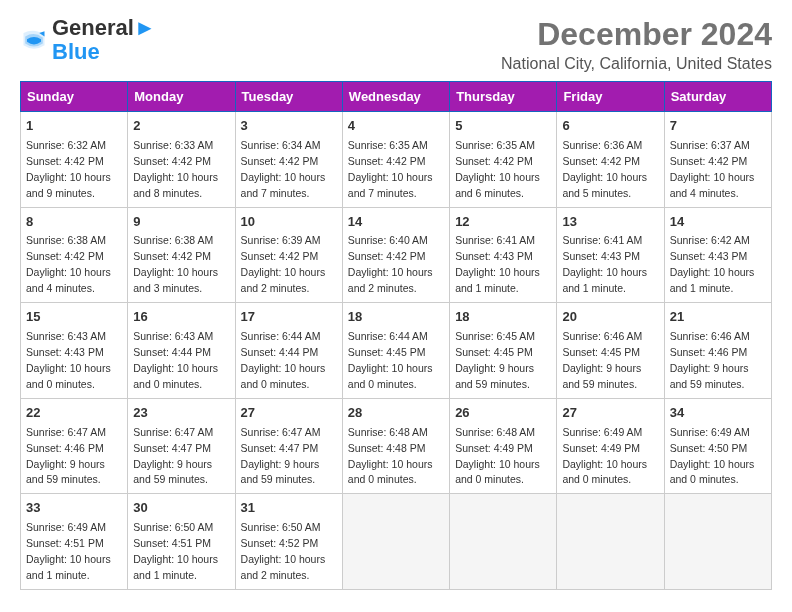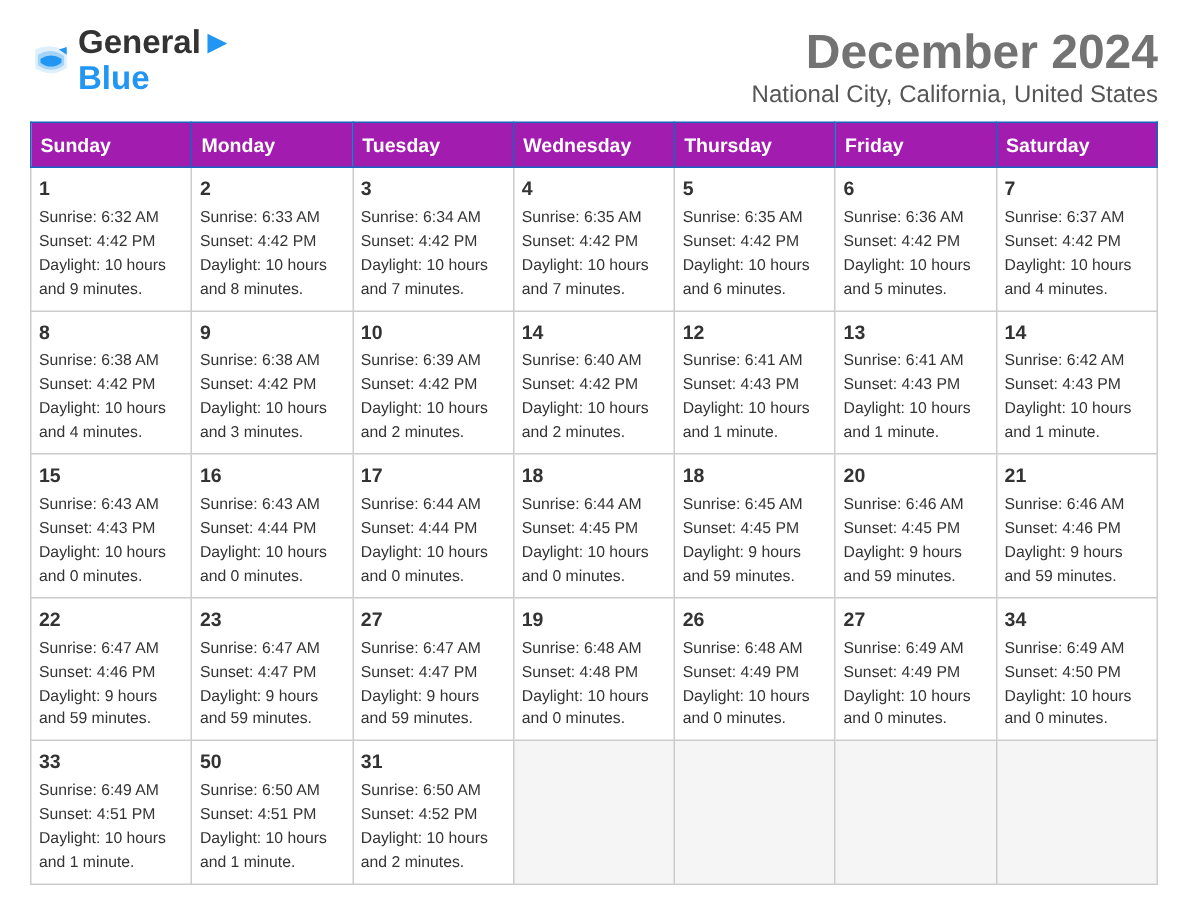--- a/index.html
+++ b/index.html
@@ -146,28 +146,28 @@
         <td><span class="day-number">17</span><span class="day-info">Sunrise: 6:44 AM<br>Sunset: 4:44 PM<br>Daylight: 10 hours and 0 minutes.</span></td>
         <td><span class="day-number">18</span><span class="day-info">Sunrise: 6:44 AM<br>Sunset: 4:45 PM<br>Daylight: 10 hours and 0 minutes.</span></td>
         <td><span class="day-number">18</span><span class="day-info">Sunrise: 6:45 AM<br>Sunset: 4:45 PM<br>Daylight: 9 hours and 59 minutes.</span></td>
         <td><span class="day-number">20</span><span class="day-info">Sunrise: 6:46 AM<br>Sunset: 4:45 PM<br>Daylight: 9 hours and 59 minutes.</span></td>
         <td><span class="day-number">21</span><span class="day-info">Sunrise: 6:46 AM<br>Sunset: 4:46 PM<br>Daylight: 9 hours and 59 minutes.</span></td>
       </tr>
       <tr>
         <td><span class="day-number">22</span><span class="day-info">Sunrise: 6:47 AM<br>Sunset: 4:46 PM<br>Daylight: 9 hours and 59 minutes.</span></td>
         <td><span class="day-number">23</span><span class="day-info">Sunrise: 6:47 AM<br>Sunset: 4:47 PM<br>Daylight: 9 hours and 59 minutes.</span></td>
         <td><span class="day-number">27</span><span class="day-info">Sunrise: 6:47 AM<br>Sunset: 4:47 PM<br>Daylight: 9 hours and 59 minutes.</span></td>
-        <td><span class="day-number">19</span><span class="day-info">Sunrise: 6:48 AM<br>Sunset: 4:48 PM<br>Daylight: 10 hours and 0 minutes.</span></td>
+        <td><span class="day-number">28</span><span class="day-info">Sunrise: 6:48 AM<br>Sunset: 4:48 PM<br>Daylight: 10 hours and 0 minutes.</span></td>
         <td><span class="day-number">26</span><span class="day-info">Sunrise: 6:48 AM<br>Sunset: 4:49 PM<br>Daylight: 10 hours and 0 minutes.</span></td>
         <td><span class="day-number">27</span><span class="day-info">Sunrise: 6:49 AM<br>Sunset: 4:49 PM<br>Daylight: 10 hours and 0 minutes.</span></td>
         <td><span class="day-number">34</span><span class="day-info">Sunrise: 6:49 AM<br>Sunset: 4:50 PM<br>Daylight: 10 hours and 0 minutes.</span></td>
       </tr>
       <tr>
         <td><span class="day-number">33</span><span class="day-info">Sunrise: 6:49 AM<br>Sunset: 4:51 PM<br>Daylight: 10 hours and 1 minute.</span></td>
-        <td><span class="day-number">50</span><span class="day-info">Sunrise: 6:50 AM<br>Sunset: 4:51 PM<br>Daylight: 10 hours and 1 minute.</span></td>
+        <td><span class="day-number">30</span><span class="day-info">Sunrise: 6:50 AM<br>Sunset: 4:51 PM<br>Daylight: 10 hours and 1 minute.</span></td>
         <td><span class="day-number">31</span><span class="day-info">Sunrise: 6:50 AM<br>Sunset: 4:52 PM<br>Daylight: 10 hours and 2 minutes.</span></td>
         <td class="empty"></td>
         <td class="empty"></td>
         <td class="empty"></td>
         <td class="empty"></td>
       </tr>
     </tbody>
 </table>
 
 </body></html>

